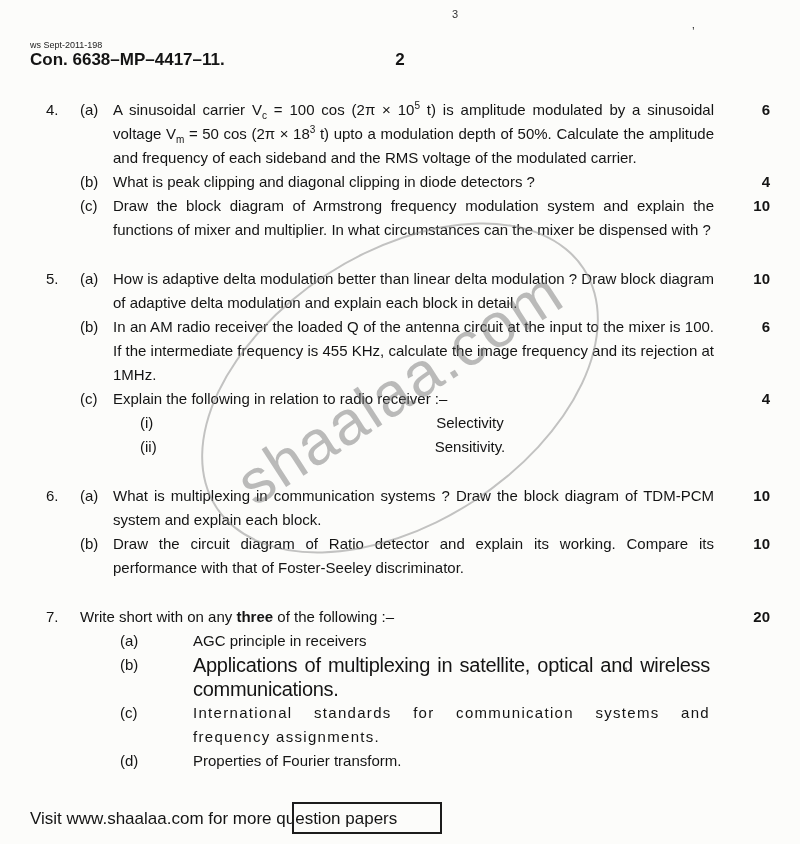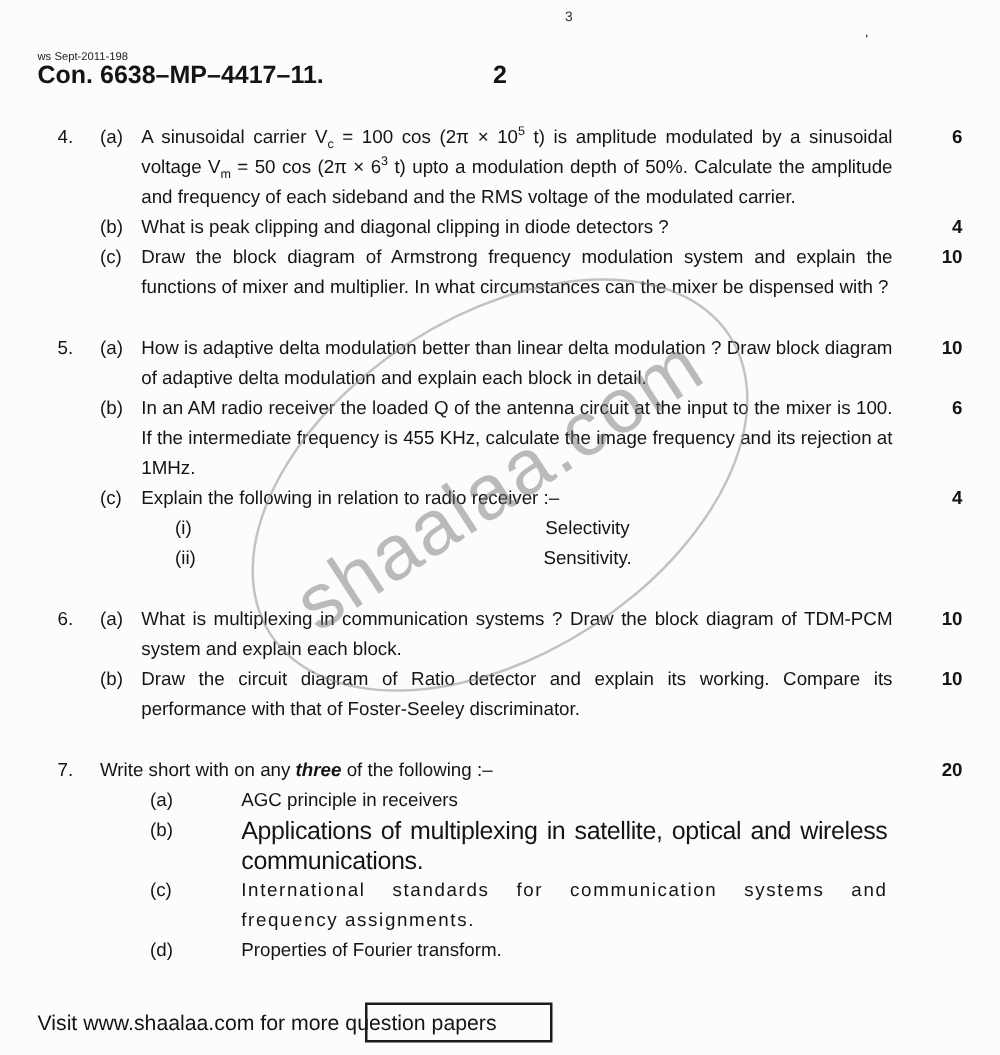--- a/index.html
+++ b/index.html
@@ -2,21 +2,21 @@
 <html><head>
 <meta charset="utf-8">
 <style>
   html,body { margin:0; padding:0; background:#d9d9d9; }
   .page {
     position:relative; width:800px; height:844px; margin:0 auto;
     background:#fcfcfa; color:#141414; overflow:hidden;
     font-family:"Liberation Sans", sans-serif; font-size:15px; line-height:24px;
   }
   .scan-note { position:absolute; top:40px; left:30px; font-size:9px; line-height:10px; color:#222; }
-  .header { position:absolute; top:50px; left:30px; right:30px; font-weight:bold; font-size:20px; line-height:20px; }
+  .header { position:absolute; top:50px; left:30px; right:30px; font-weight:bold; font-size:17px; line-height:20px; }
   .pageno { position:absolute; left:0; right:0; text-align:center; font-weight:bold; }
 
   .content { position:absolute; top:98px; left:30px; right:30px; }
   .question { margin-bottom:25px; }
   .row { display:flex; align-items:flex-start; }
   .qnum { width:50px; padding-left:16px; box-sizing:border-box; flex:none; }
   .plabel { width:33px; flex:none; }
   .ptext { flex:1; text-align:justify; padding-right:16px; }
   .pmarks { width:40px; flex:none; text-align:right; font-weight:bold; }
   sub { font-size:10px; line-height:0; }
@@ -24,21 +24,21 @@
 
   .subrow { display:flex; padding-left:110px; }
   .silabel { width:30px; flex:none; }
   .sitext { flex:1;text-align:center; }
 
   .q7row { display:flex; padding-left:90px; }
   .q7label { width:30px; flex:none; }
   .q7text { flex:1; padding-right:60px; text-align:justify;margin-left:43px; }
   .spread { letter-spacing:1.3px; }
   .condense { letter-spacing:-0.3px; font-size:20px; }
-  b { font-weight:bold;font-style:italic; }
+  b { font-weight:bold; }
 
   .footer { position:absolute; left:30px; bottom:14px; font-size:17px; line-height:22px; }
   .footer-box { position:absolute; left:292px; bottom:10px; width:146px; height:28px; border:2px solid #1c1c1c; background:transparent; }
 
   .watermark { position:absolute; left:180px; top:252px; width:440px; height:272px;
     transform:rotate(-33deg); pointer-events:none; z-index:6; }
   .wm-ellipse { position:absolute; left:0; top:0; right:0; bottom:0;
     border:2px solid rgba(145,145,145,0.55); border-radius:50%; }
   .wm-text { position:absolute; left:0; top:0; right:0; bottom:0; display:flex;
     align-items:center; justify-content:center; font-size:62px;
@@ -60,21 +60,21 @@
     <span>Con. 6638–MP–4417–11.</span>
     <span class="pageno">2</span>
   </div>
 
   <div class="content">
 
     <section class="question">
       <div class="row">
         <div class="qnum">4.</div>
         <div class="plabel">(a)</div>
-        <div class="ptext"><span>A sinusoidal carrier V</span><sub>c</sub><span> = 100 cos (2π × 10</span><sup>5</sup><span> t) is amplitude modulated by a sinusoidal voltage V</span><sub>m</sub><span> = 50 cos (2π × 6</span><sup>3</sup><span> t) upto a modulation depth of 50%. Calculate the amplitude and frequency of each sideband and the RMS voltage of the modulated carrier.</span></div>
+        <div class="ptext"><span>A sinusoidal carrier V</span><sub>c</sub><span> = 100 cos (2π × 10</span><sup>5</sup><span> t) is amplitude modulated by a sinusoidal voltage V</span><sub>m</sub><span> = 50 cos (2π × 18</span><sup>3</sup><span> t) upto a modulation depth of 50%. Calculate the amplitude and frequency of each sideband and the RMS voltage of the modulated carrier.</span></div>
         <div class="pmarks">6</div>
       </div>
       <div class="row">
         <div class="qnum"></div>
         <div class="plabel">(b)</div>
         <div class="ptext">What is peak clipping and diagonal clipping in diode detectors ?</div>
         <div class="pmarks">4</div>
       </div>
       <div class="row">
         <div class="qnum"></div>

